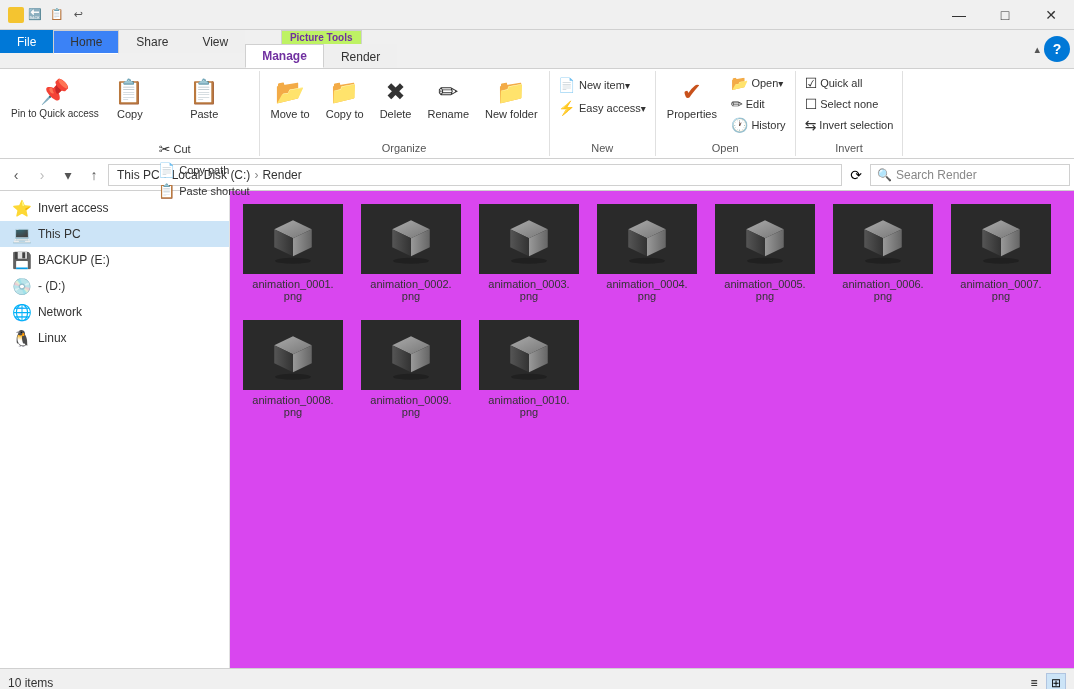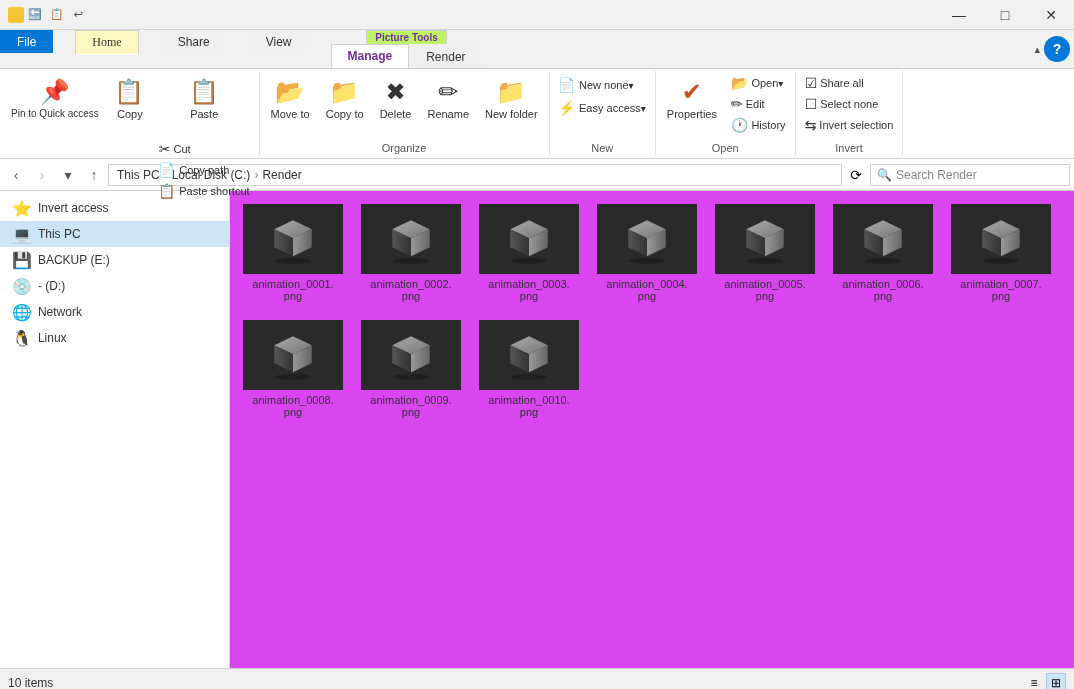--- a/index.html
+++ b/index.html
@@ -31,25 +31,24 @@
       align-items: center;
       border: 1px solid transparent;
       border-bottom: none;
       color: #333;
     }
     .ribbon-tab.active-file {
       background: #0078d7;
       color: white;
     }
     .ribbon-tab.active {
-      background: #fef9c3;
+      background: #3b82f6;
       border-color: #d0d0d0;
       border-bottom: 1px solid white;
       z-index: 2;
-      font-family: Liberation Serif, serif;
     }
     .ribbon-tab.manage-active {
       background: white;
       border-color: #d0d0d0;
       color: #7030a0;
       font-weight: 600;
       border-bottom: 1px solid white;
       z-index: 2;
     }
     .ribbon-tab.render-tab {
@@ -259,21 +258,20 @@
       cursor: pointer; display: flex; align-items: center; justify-content: center;
       font-size: 12px; border: 1px solid transparent;
     }
     .view-btn.active { background: #cce4f7; border-color: #b0c4e0; }
 
     .tabs-row {
       display: flex;
       background: #f0f0f0;
       border-bottom: 1px solid #d0d0d0;
       position: relative;
-      gap: 22px;
     }
     .help-btn {
       margin-left: auto;
       width: 26px; height: 26px; border: none; background: #0078d7;
       color: white; cursor: pointer; display: flex; align-items: center; justify-content: center;
       font-weight: bold; font-size: 14px; border-radius: 50%; margin-right: 4px;
     }
   </style>
 </head>
 <body>
@@ -372,21 +370,21 @@
       </div>
     </div>
     <span class="ribbon-group-label">Organize</span>
   </div>
 
   <div class="ribbon-group">
     <div class="ribbon-group-content">
       <div class="ribbon-col">
         <div class="ribbon-btn-sm" style="height:24px;">
           <span class="icon-sm">📄</span>
-          <span>New none</span>
+          <span>New item</span>
           <span style="font-size:10px;">▾</span>
         </div>
         <div class="ribbon-btn-sm">
           <span class="icon-sm">⚡</span>
           <span>Easy access</span>
           <span style="font-size:10px;">▾</span>
         </div>
       </div>
     </div>
     <span class="ribbon-group-label">New</span>
@@ -415,21 +413,21 @@
       </div>
     </div>
     <span class="ribbon-group-label">Open</span>
   </div>
 
   <div class="ribbon-group">
     <div class="ribbon-group-content">
       <div class="ribbon-col">
         <div class="ribbon-btn-sm">
           <span class="icon-sm">☑</span>
-          <span>Share all</span>
+          <span>Quick all</span>
         </div>
         <div class="ribbon-btn-sm">
           <span class="icon-sm">☐</span>
           <span>Select none</span>
         </div>
         <div class="ribbon-btn-sm">
           <span class="icon-sm">⇆</span>
           <span>Invert selection</span>
         </div>
       </div>

